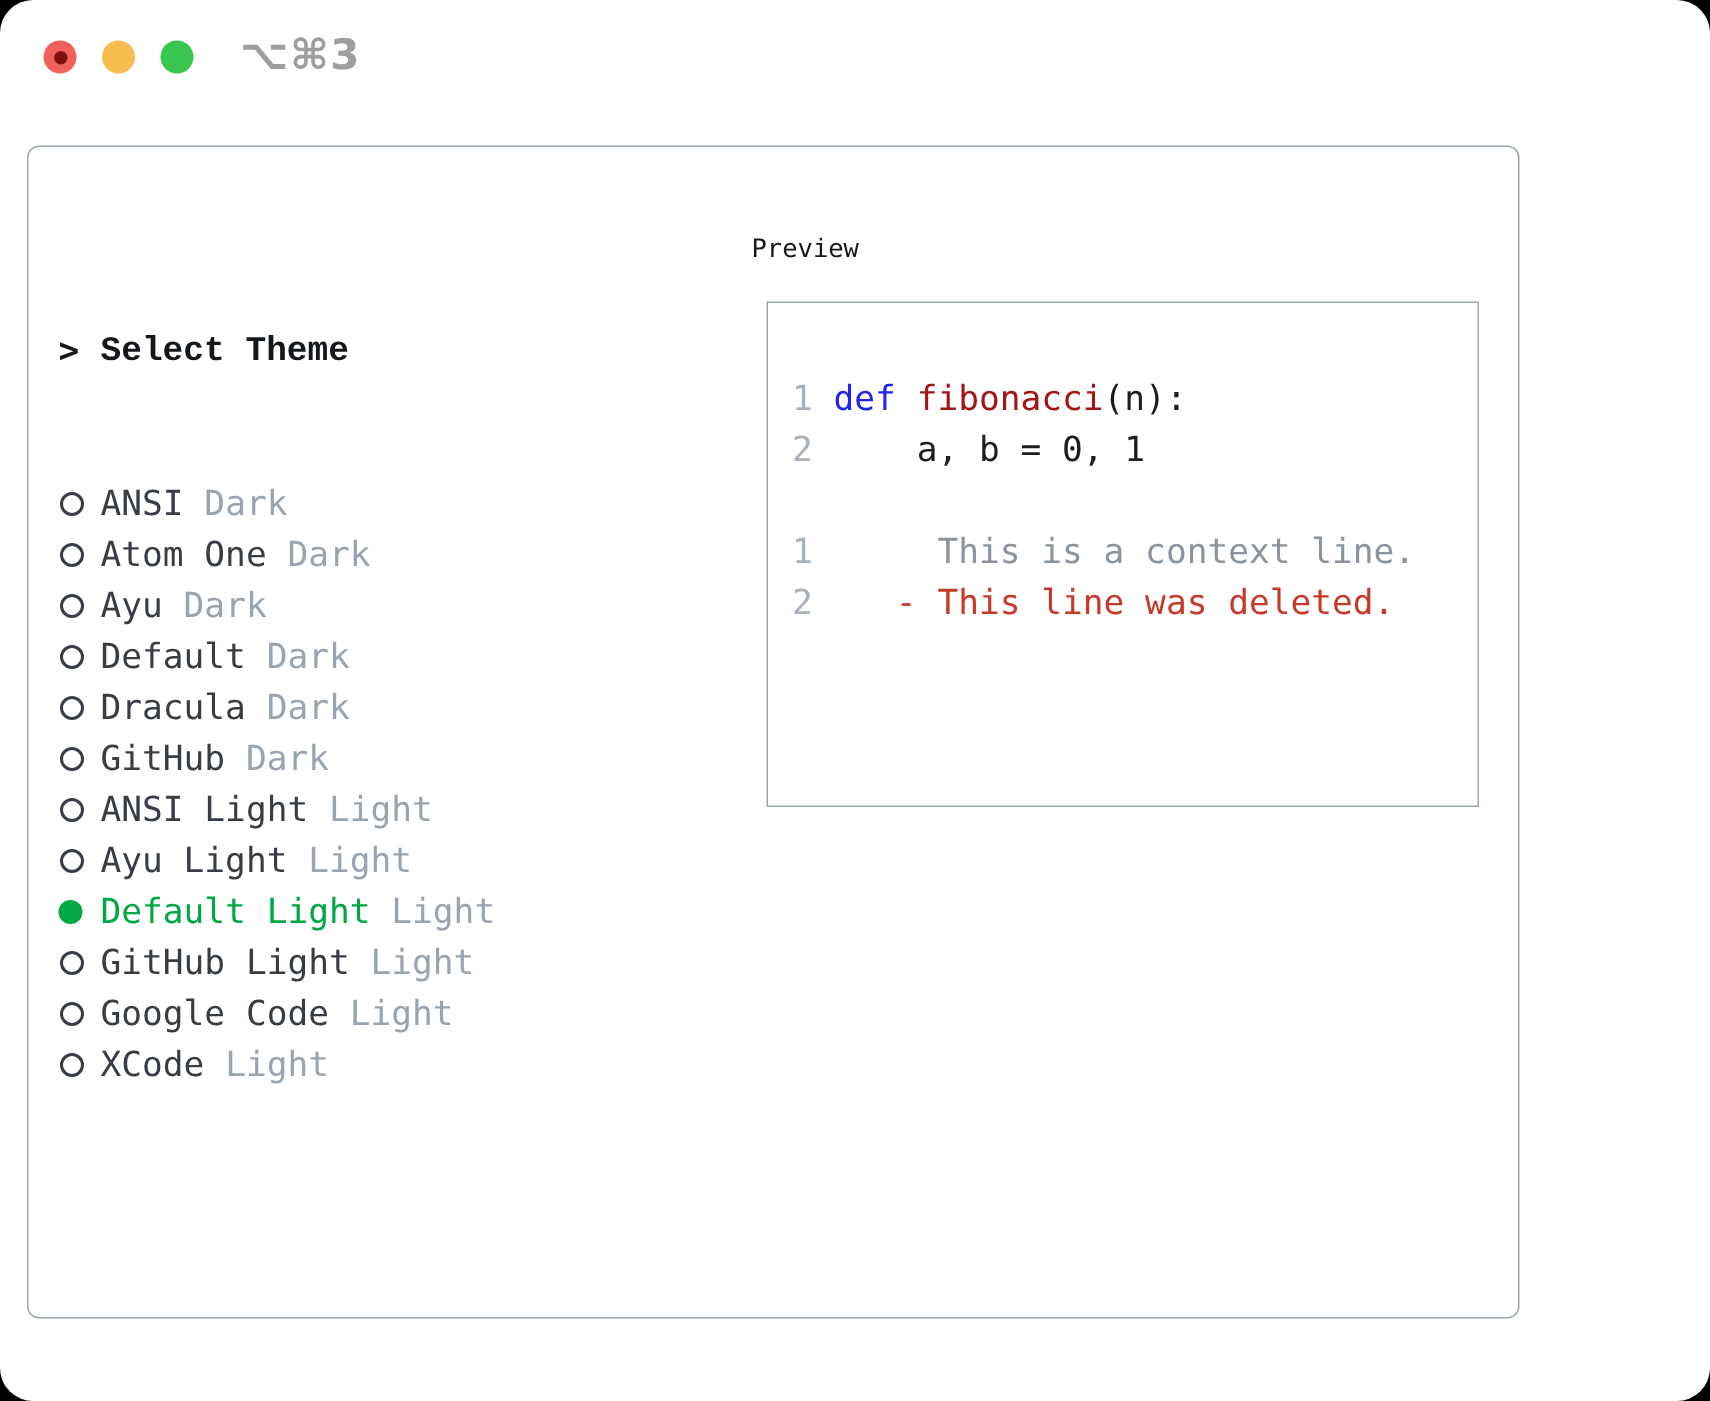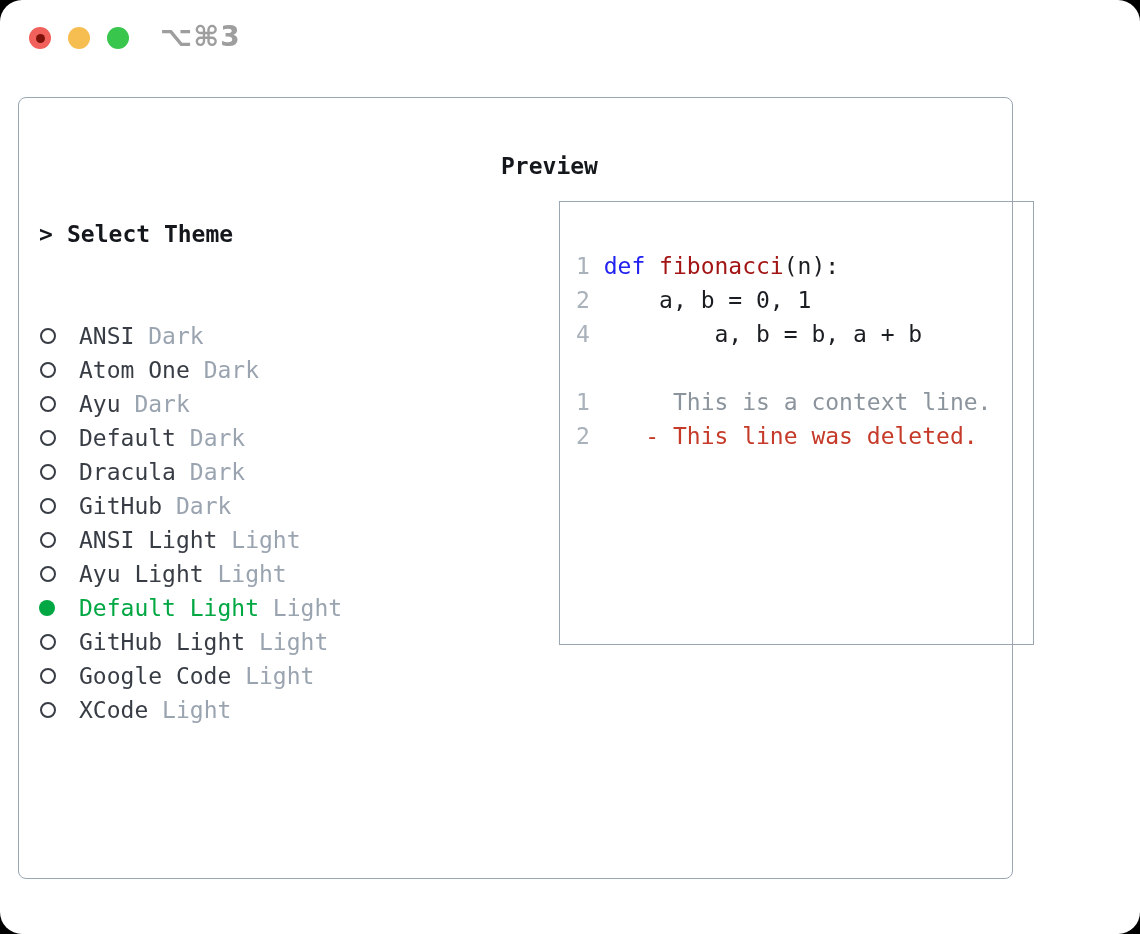--- a/index.html
+++ b/index.html
@@ -98,44 +98,44 @@
   }
   .dotsel {
     width: 16px; height: 16px;
     border-radius: 50%;
     background: var(--selection_green);
     margin-left: 0px;
   }
   .t-bold {
     font-weight: bold;
     color: var(--header_black);
-  }
-  .t-name { color: var(--text_dark); margin-left: 12px; }
+    font-family: Liberation Mono, monospace;
+  }
+  .t-name { color: var(--text_dark); }
   .t-name.sel { color: var(--selection_green); }
   .t-var { color: var(--muted_gray); }
   .apply-gap { height: 34px; }
   .apply-header { color: var(--header_black); }
   
   .preview-title {
     position: absolute;
     left: 482px; top: 51px;
     height: 34px;
     line-height: 34px;
-    font-size: 23px;
-    font-weight: bold;
+    font-size: 17px;
+    font-weight: normal;
     color: var(--header_black);
   }
   .preview-box {
     position: absolute;
     left: 492px; top: 103px;
-    width: 475px; height: 444px;
+    width: 475px; height: 337px;
     border: 1.5px solid var(--border_gray);
     box-sizing: border-box;
     overflow: hidden;
-    margin-left: 48px;
   }
   .code {
     padding: 47px 0 0 16px;
     font-size: 23px;
     line-height: 34px;
   }
   .code-line {
     white-space: pre;
     min-height: 34px;
     color: #1a1d21;
@@ -181,21 +181,20 @@
       
 
       
     </div>
 
     <div class="preview-title">Preview</div>
     <div class="preview-box">
       <div class="code" id="code">
           <div class="code-line"><span class="c-ln">1 </span><span class="c-kw">def </span><span class="c-fn">fibonacci</span><span class="c-pl">(n):</span></div>
           <div class="code-line"><span class="c-ln">2 </span><span class="c-pl">    a, b = 0, 1</span></div>
-          <div class="code-line"><span class="c-ln">4 </span><span class="c-pl">        a, b = b, a + b</span></div>
           <div class="code-line"></div>
           <div class="code-line"><span class="c-ln">1</span><span class="c-ctx">      This is a context line.</span></div>
           <div class="code-line"><span class="c-ln">2</span><span class="c-del">    - This line was deleted.</span></div>
         </div>
     </div>
 
   </div>
 </div>
 
 </body></html>

